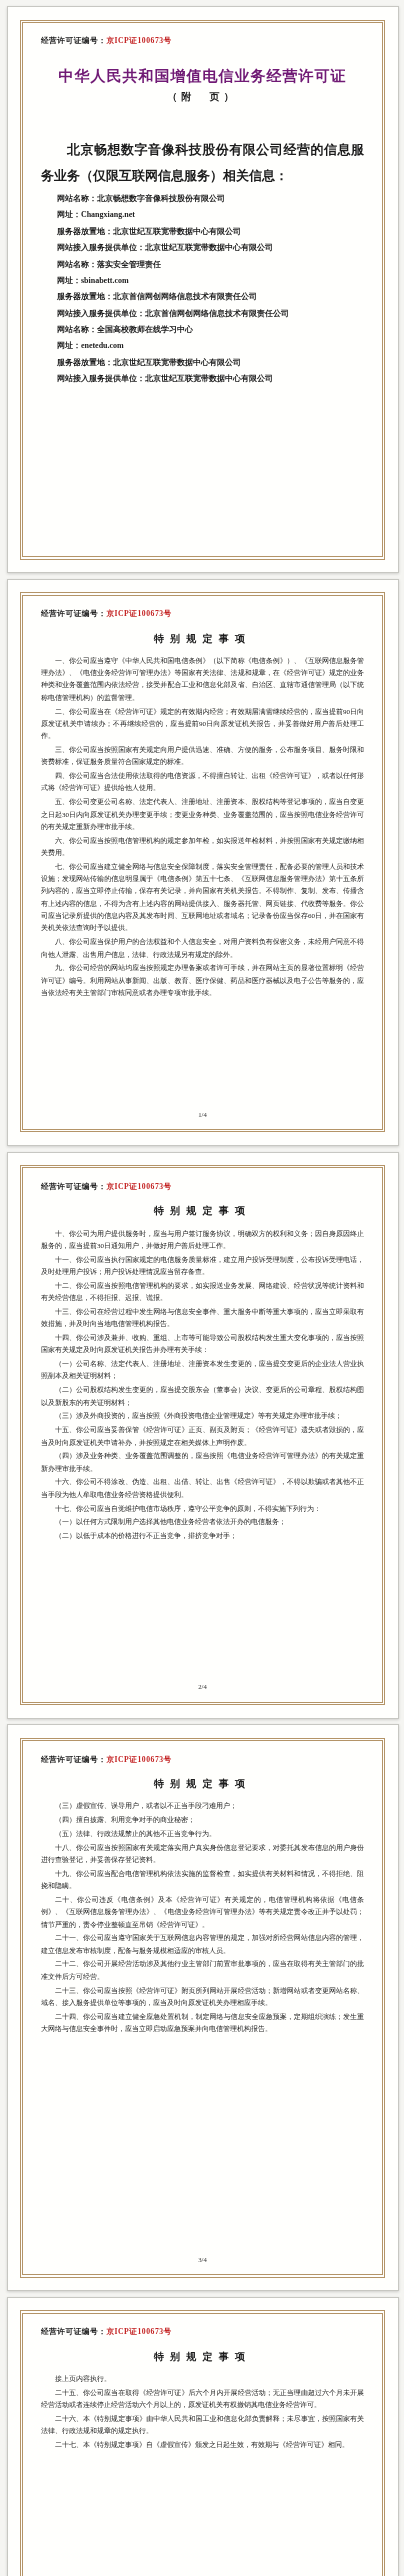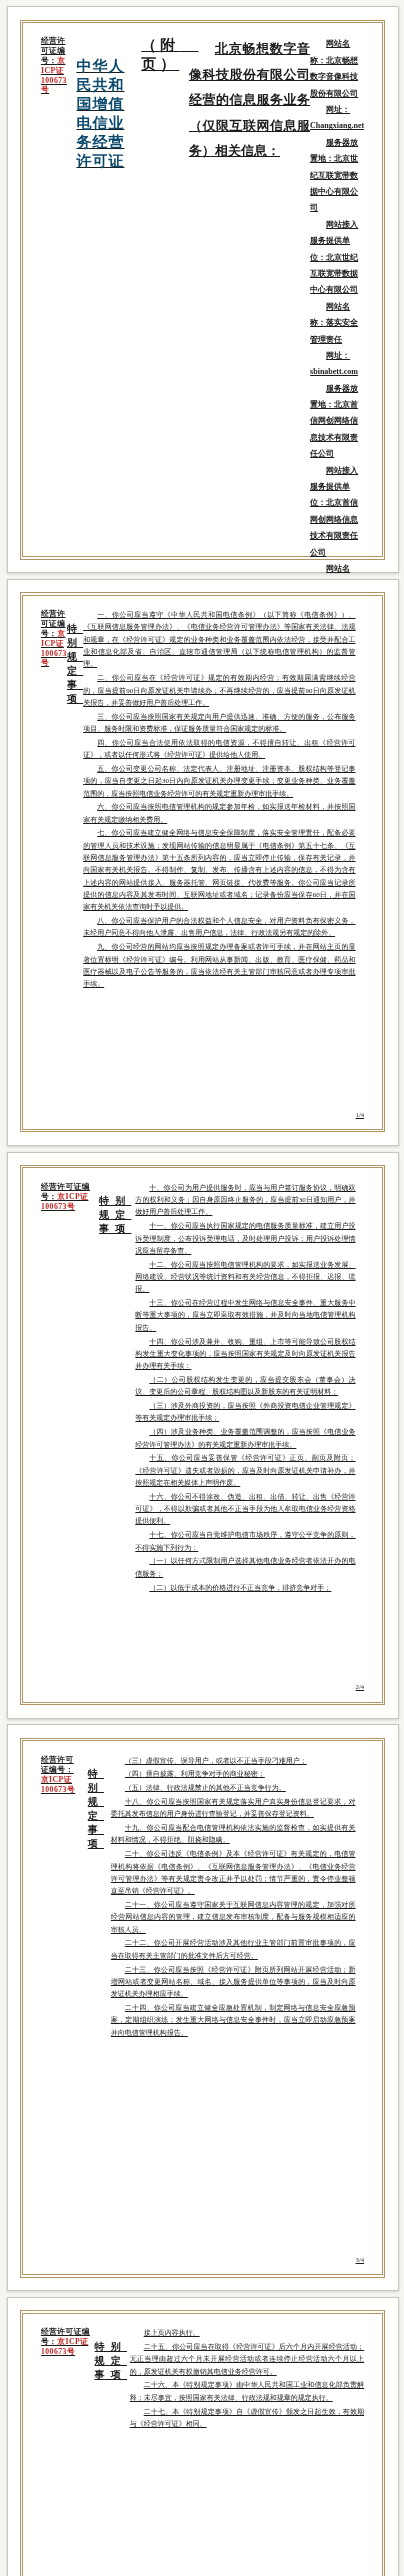--- a/index.html
+++ b/index.html
@@ -23,41 +23,40 @@
   .frame {
     height: 100%;
     border: 1px solid #b49467;
     padding: 1.5px;
   }
   .frame-inner {
     height: 100%;
     border: 0.5px solid #b49467;
     padding: 13.4px 17.5px 11.3px;
     display: flex;
-    flex-direction: row;
-    text-decoration: underline;
+    flex-direction: column;
   }
   .license-no { font-size: 7.7px; font-weight: bold; color: #222; letter-spacing: 0.5px; }
   .red { color: #c42424; }
 
   
   .cert-title {
     margin: 20.6px 0 4.1px;
     text-align: center;
     font-size: 15px;
     font-weight: bold;
     letter-spacing: 1px;
-    color: #0c4a6e;
+    color: #701a75;
   }
   .cert-subtitle {
     text-align: center;
-    font-size: 15px;
+    font-size: 10px;
     font-weight: bold;
     letter-spacing: 4.1px;
-    margin-bottom: 9px;
+    margin-bottom: 33px;
   }
   .cert-intro {
     margin: 0 0 3.1px;
     font-size: 13px;
     font-weight: bold;
     line-height: 1.95;
     text-indent: 2em;
     text-align: justify;
   }
   .entry {
@@ -204,29 +203,30 @@
             <p>十、你公司为用户提供服务时，应当与用户签订服务协议，明确双方的权利和义务；因自身原因终止服务的，应当提前30日通知用户，并做好用户善后处理工作。</p>
 
             <p>十一、你公司应当执行国家规定的电信服务质量标准，建立用户投诉受理制度，公布投诉受理电话，及时处理用户投诉；用户投诉处理情况应当留存备查。</p>
 
             <p>十二、你公司应当按照电信管理机构的要求，如实报送业务发展、网络建设、经营状况等统计资料和有关经营信息，不得拒报、迟报、谎报。</p>
 
             <p>十三、你公司在经营过程中发生网络与信息安全事件、重大服务中断等重大事项的，应当立即采取有效措施，并及时向当地电信管理机构报告。</p>
 
             <p>十四、你公司涉及兼并、收购、重组、上市等可能导致公司股权结构发生重大变化事项的，应当按照国家有关规定及时向原发证机关报告并办理有关手续：</p>
 
+            <p>（一）公司名称、法定代表人、注册地址、注册资本发生变更的，应当提交变更后的企业法人营业执照副本及相关证明材料；</p>
 
             <p>（二）公司股权结构发生变更的，应当提交股东会（董事会）决议、变更后的公司章程、股权结构图以及新股东的有关证明材料；</p>
 
             <p>（三）涉及外商投资的，应当按照《外商投资电信企业管理规定》等有关规定办理审批手续；</p>
 
+            <p>十五、你公司应当妥善保管《经营许可证》正页、副页及附页；《经营许可证》遗失或者毁损的，应当及时向原发证机关申请补办，并按照规定在相关媒体上声明作废。</p>
+
             <p>（四）涉及业务种类、业务覆盖范围调整的，应当按照《电信业务经营许可管理办法》的有关规定重新办理审批手续。</p>
 
-            <p>十五、你公司应当妥善保管《经营许可证》正页、副页及附页；《经营许可证》遗失或者毁损的，应当及时向原发证机关申请补办，并按照规定在相关媒体上声明作废。</p>
-
             <p>十六、你公司不得涂改、伪造、出租、出借、转让、出售《经营许可证》，不得以欺骗或者其他不正当手段为他人牟取电信业务经营资格提供便利。</p>
 
             <p>十七、你公司应当自觉维护电信市场秩序，遵守公平竞争的原则，不得实施下列行为：</p>
 
             <p>（一）以任何方式限制用户选择其他电信业务经营者依法开办的电信服务；</p>
 
             <p>（二）以低于成本的价格进行不正当竞争，排挤竞争对手；</p>
           </div>
         <div class="page-num">2/4</div>
       </div>

